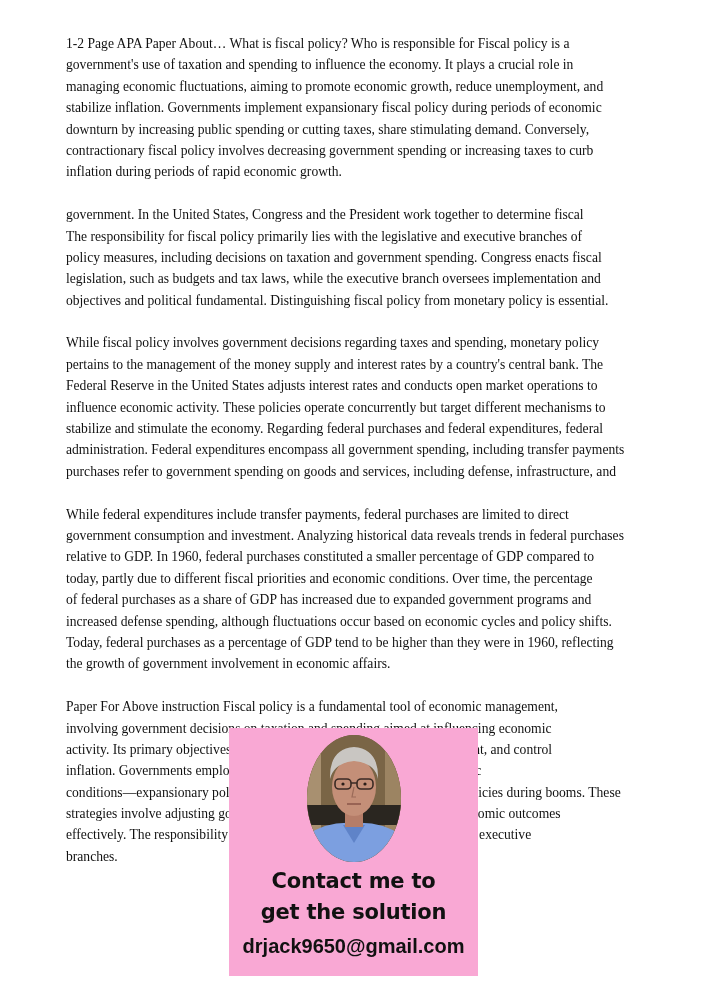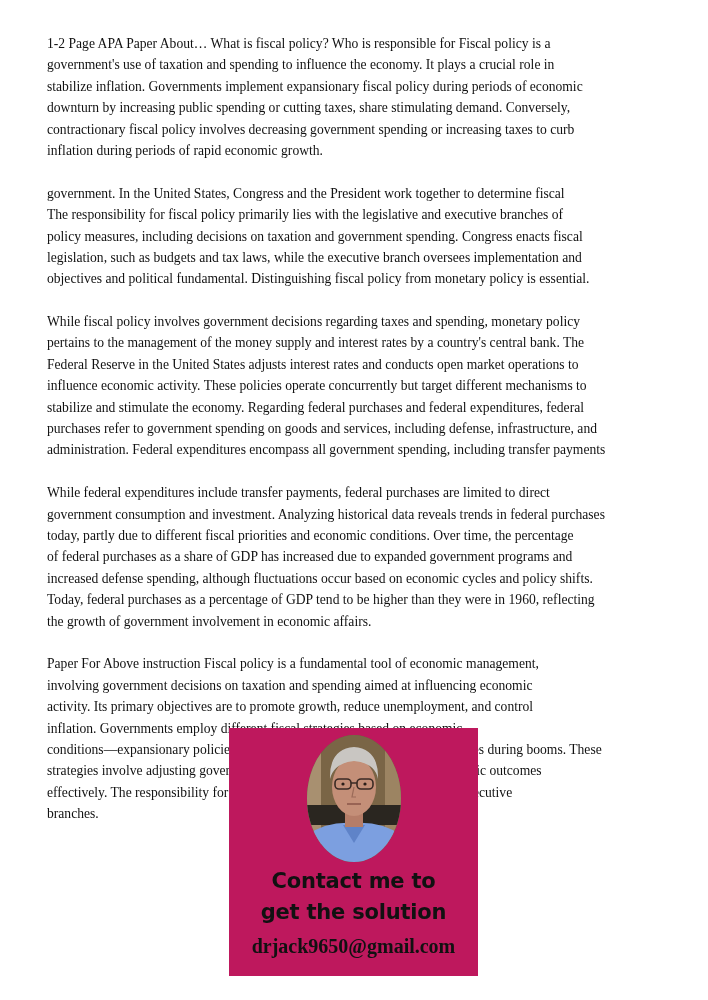--- a/index.html
+++ b/index.html
@@ -24,29 +24,30 @@
     .para {
       margin: 0 0 21.4px 0;
     }
     .line {
       display: block;
       font-size: 13.6px;
       line-height: 21.4px;
       height: 21.4px;
       white-space: nowrap;
       letter-spacing: 0;
+      margin-left: 19px;
     }
     
     .promo {
       position: absolute;
       left: 229px;
       top: 728px;
       width: 249px;
       height: 248px;
-      background: #be185d;
+      background: #f9a8d4;
       z-index: 5;
     }
     .portrait {
       position: absolute;
       left: 78px;
       top: 7px;
       width: 94px;
       height: 127px;
       border-radius: 50%;
       overflow: hidden;
@@ -70,58 +71,60 @@
       letter-spacing: -0.2px;
     }
     .promo-title.l1 { top: 138px; }
     .promo-title.l2 { top: 169px; }
     .promo-email {
       position: absolute;
       left: 0;
       top: 204px;
       width: 100%;
       text-align: center;
-      font-family: Liberation Serif, serif;
+      font-family: Liberation Sans, sans-serif;
       font-weight: bold;
       font-size: 20px;
       line-height: 28px;
       color: #111111;
     }
   </style>
 </head>
 <body>
 
 <div class="page">
   <p class="para">
     <span class="line">1-2 Page APA Paper About… What is fiscal policy? Who is responsible for Fiscal policy is a</span>
     <span class="line">government's use of taxation and spending to influence the economy. It plays a crucial role in</span>
+    <span class="line">managing economic fluctuations, aiming to promote economic growth, reduce unemployment, and</span>
     <span class="line">stabilize inflation. Governments implement expansionary fiscal policy during periods of economic</span>
     <span class="line">downturn by increasing public spending or cutting taxes, share stimulating demand. Conversely,</span>
     <span class="line">contractionary fiscal policy involves decreasing government spending or increasing taxes to curb</span>
     <span class="line">inflation during periods of rapid economic growth.</span>
   </p>
   <p class="para">
     <span class="line">government. In the United States, Congress and the President work together to determine fiscal</span>
     <span class="line">The responsibility for fiscal policy primarily lies with the legislative and executive branches of</span>
     <span class="line">policy measures, including decisions on taxation and government spending. Congress enacts fiscal</span>
     <span class="line">legislation, such as budgets and tax laws, while the executive branch oversees implementation and</span>
     <span class="line">objectives and political fundamental. Distinguishing fiscal policy from monetary policy is essential.</span>
   </p>
   <p class="para">
     <span class="line">While fiscal policy involves government decisions regarding taxes and spending, monetary policy</span>
     <span class="line">pertains to the management of the money supply and interest rates by a country's central bank. The</span>
     <span class="line">Federal Reserve in the United States adjusts interest rates and conducts open market operations to</span>
     <span class="line">influence economic activity. These policies operate concurrently but target different mechanisms to</span>
     <span class="line">stabilize and stimulate the economy. Regarding federal purchases and federal expenditures, federal</span>
+    <span class="line">administration. Federal expenditures encompass all government spending, including transfer payments</span>
     <span class="line">purchases refer to government spending on goods and services, including defense, infrastructure, and</span>
-    <span class="line">administration. Federal expenditures encompass all government spending, including transfer payments</span>
   </p>
   <p class="para">
     <span class="line">While federal expenditures include transfer payments, federal purchases are limited to direct</span>
     <span class="line">government consumption and investment. Analyzing historical data reveals trends in federal purchases</span>
+    <span class="line">relative to GDP. In 1960, federal purchases constituted a smaller percentage of GDP compared to</span>
     <span class="line">today, partly due to different fiscal priorities and economic conditions. Over time, the percentage</span>
     <span class="line">of federal purchases as a share of GDP has increased due to expanded government programs and</span>
     <span class="line">increased defense spending, although fluctuations occur based on economic cycles and policy shifts.</span>
     <span class="line">Today, federal purchases as a percentage of GDP tend to be higher than they were in 1960, reflecting</span>
     <span class="line">the growth of government involvement in economic affairs.</span>
   </p>
   <p class="para">
     <span class="line">Paper For Above instruction Fiscal policy is a fundamental tool of economic management,</span>
     <span class="line">involving government decisions on taxation and spending aimed at influencing economic</span>
     <span class="line">activity. Its primary objectives are to promote growth, reduce unemployment, and control</span>

